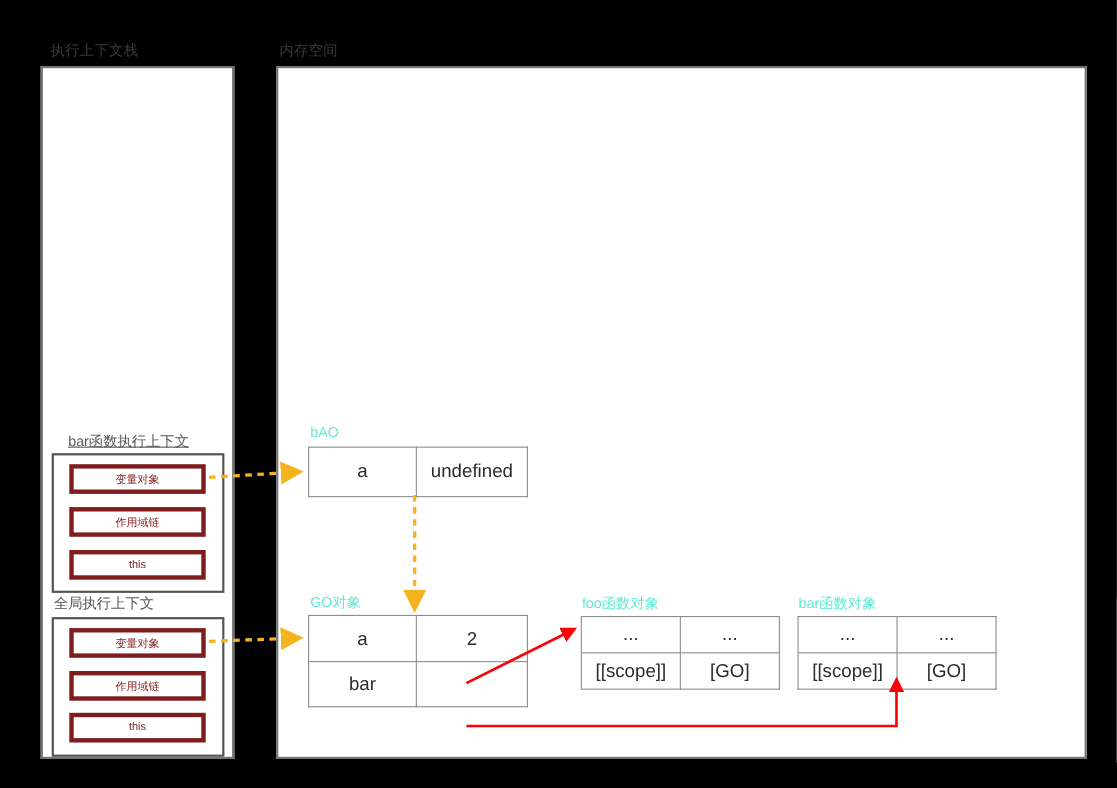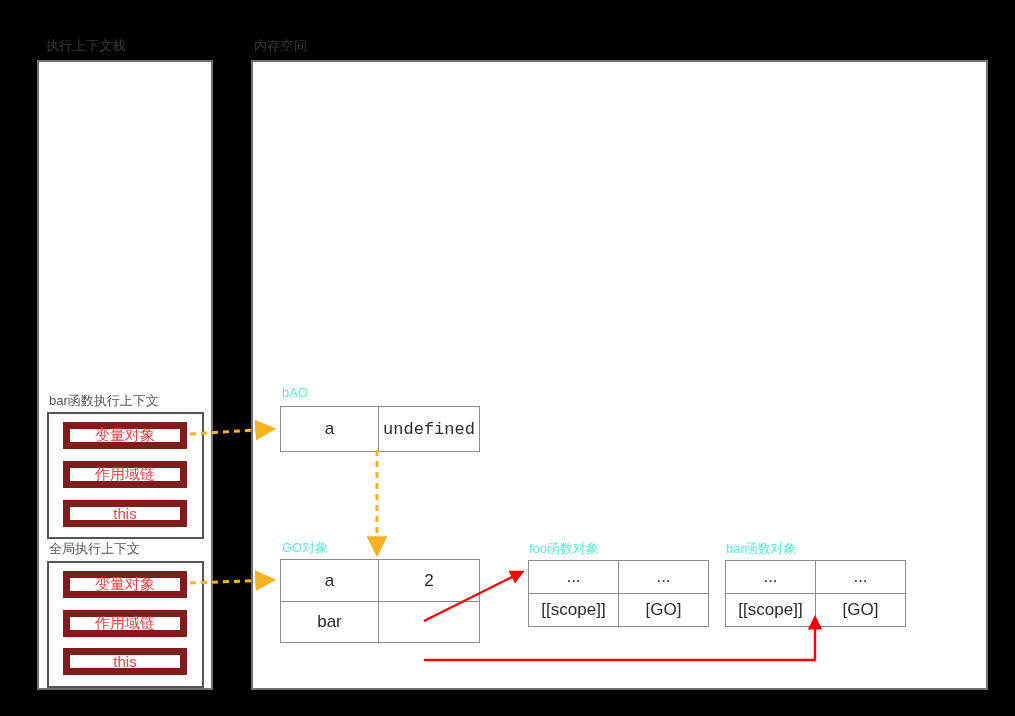--- a/index.html
+++ b/index.html
@@ -51,27 +51,27 @@
   }
   .ctx-box {
     position: absolute;
     background: #ffffff;
     border: 2px solid #555555;
     box-sizing: border-box;
   }
   .ctx-item {
     position: absolute;
     background: #ffffff;
-    border: 7px solid #7f1d1d;
+    border: 4px solid #7f1d1d;
     box-sizing: border-box;
     display: flex;
     align-items: center;
     justify-content: center;
-    font-size: 15px;
-    color: #ef4444;
+    font-size: 10px;
+    color: #7f1d1d;
   }
 
   
   .tbl-label {
     position: absolute;
     color: #5eead4;
     font-size: 13px;
     line-height: 16px;
     white-space: nowrap;
   }
@@ -107,21 +107,21 @@
 <div id="stage">
 
   <div class="panel-title" style="left:46px; top:38px;">执行上下文栈</div>
 
   <div class="panel-title" style="left:254px; top:38px;">内存空间</div>
 
   <div class="panel" style="left:37px; top:60px; width:176px; height:630px;"></div>
 
   <div class="panel" style="left:251px; top:60px; width:737px; height:630px;"></div>
 
-  <div class="ctx-label" style="left:49px; top:393px;">bar函数执行上下文</div>
+  <div class="ctx-label" style="left:62px; top:393px;text-decoration:underline;">bar函数执行上下文</div>
 
   <div class="ctx-box" style="left:47px; top:412px; width:157px; height:127px;"></div>
 
   <div class="ctx-item" style="left:63px; top:422px; width:124px; height:27px;">变量对象</div>
 
   <div class="ctx-item" style="left:63px; top:461px; width:124px; height:27px;">作用域链</div>
 
   <div class="ctx-item" style="left:63px; top:500px; width:124px; height:27px;">this</div>
 
   <div class="ctx-label" style="left:49px; top:541px;">全局执行上下文</div>
@@ -133,21 +133,21 @@
   <div class="ctx-item" style="left:63px; top:610px; width:124px; height:27px;">作用域链</div>
 
   <div class="ctx-item" style="left:63px; top:648px; width:124px; height:27px;">this</div>
 
   <div class="tbl-label" style="left:282px; top:385px;">bAO</div>
 
   <table class="tbl" style="left:280px; top:406px; width:197px;">
     <tbody>
         <tr>
       <td style="width:97px; height:44px;">a</td>
-      <td style="width:100px; height:44px;font-family:Liberation Mono, monospace;">undefined</td>
+      <td style="width:100px; height:44px;">undefined</td>
     </tr>
   </tbody>
     </table>
 
   <div class="tbl-label" style="left:282px; top:540px;">GO对象</div>
 
   <table class="tbl" style="left:280px; top:559px; width:197px;">
     <tbody>
         <tr>
       <td style="width:97px; height:41px;">a</td>

